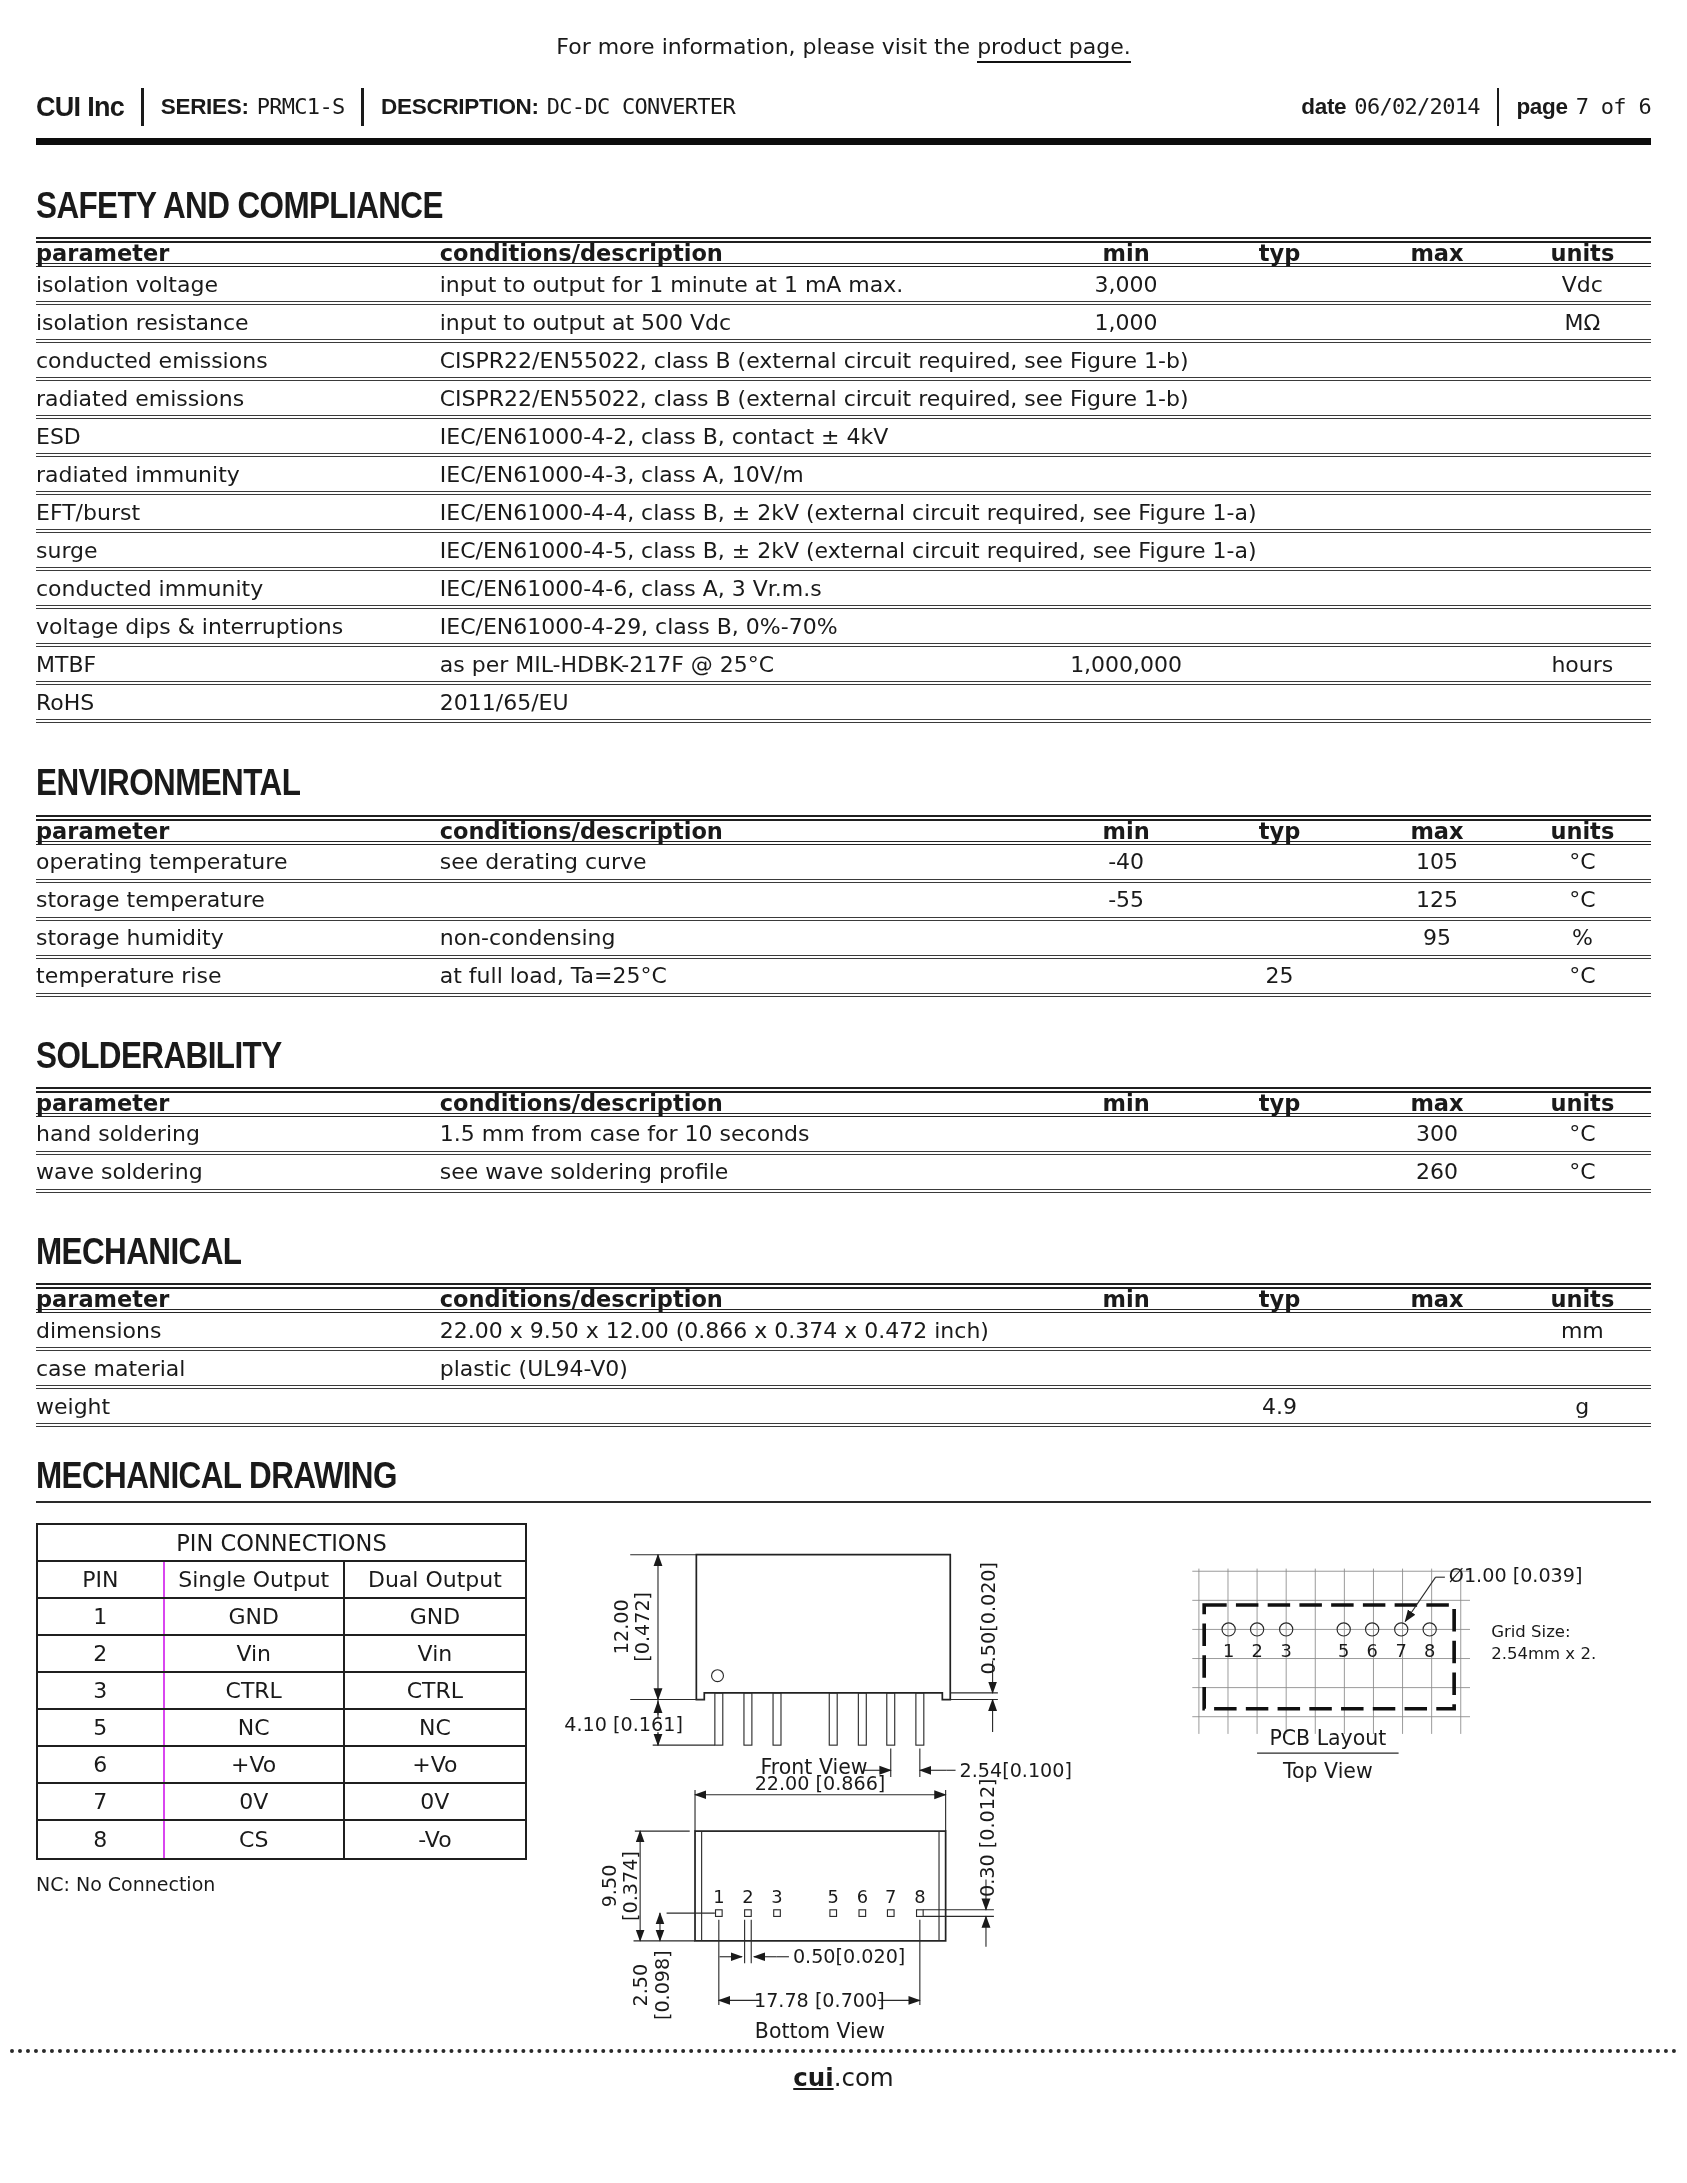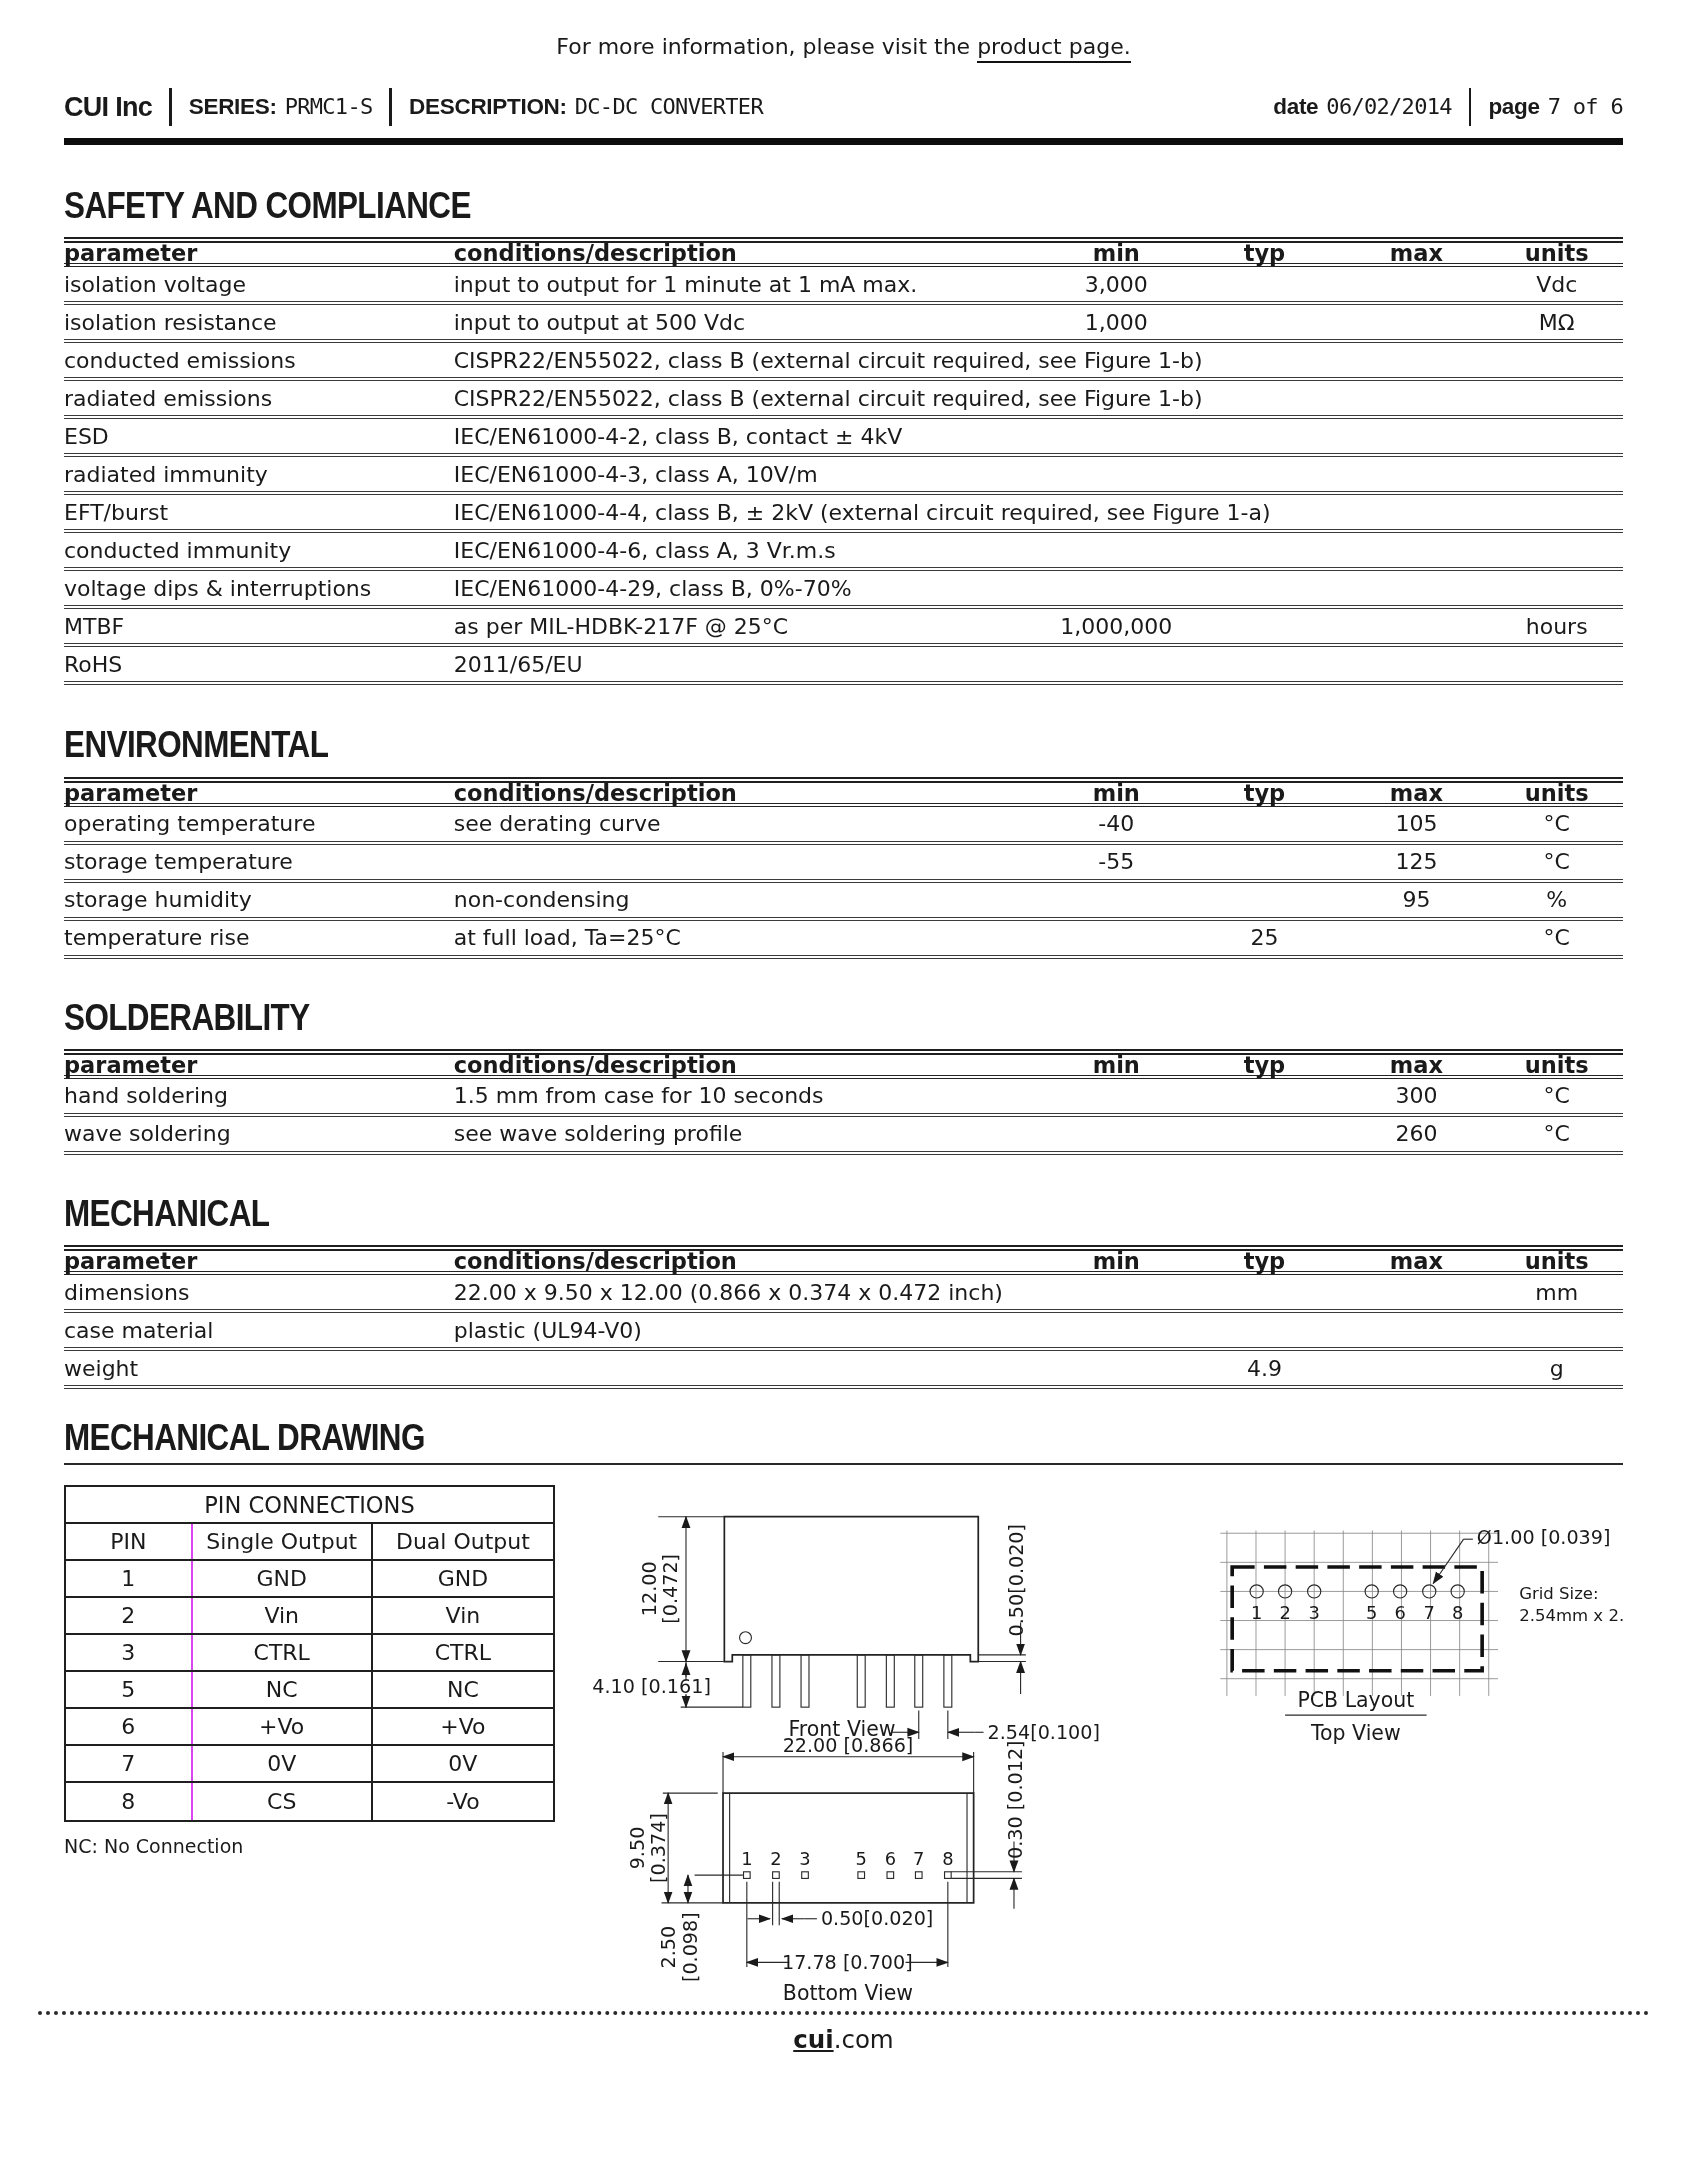--- a/index.html
+++ b/index.html
@@ -1,19 +1,19 @@
 <!DOCTYPE html>
 <html style="font-size:10.6px"><head>
 <meta charset="utf-8">
 <style>
   * { margin:0; padding:0; box-sizing:border-box; }
   html,body { background:#ffffff; }
   body { width:1687px; height:2183px; position:relative; overflow:hidden;
          font-family:"DejaVu Sans", sans-serif; color:#1a1a1a; }
-  .content { padding:0 64px; }
+  .content { padding:0 36px; }
 
   
   .top-note { text-align:center; margin-top:34px; font-size:22px; }
   .plink { border-bottom:2.6px solid #111; padding-bottom:2px; }
 
   
   .hdr { display:flex; justify-content:space-between; align-items:center; margin-top:29px; }
   .hgroup { display:flex; align-items:center; gap:17px; }
   .brand { font-family:"Liberation Sans", sans-serif; font-weight:bold; font-size:27px; letter-spacing:-0.7px; }
   .hlabel { font-family:"Liberation Sans", sans-serif; font-weight:bold; font-size:22.5px; letter-spacing:-0.3px; }
@@ -171,20 +171,28 @@
 
           <div class="srow">
             <span class="c-param">EFT/burst</span>
             <span class="c-cond">IEC/EN61000-4-4, class B, ± 2kV (external circuit required, see Figure 1-a)</span>
             <span class="c-min"></span>
             <span class="c-typ"></span>
             <span class="c-max"></span>
             <span class="c-units"></span>
           </div>
 
+          <div class="srow">
+            <span class="c-param">surge</span>
+            <span class="c-cond">IEC/EN61000-4-5, class B, ± 2kV (external circuit required, see Figure 1-a)</span>
+            <span class="c-min"></span>
+            <span class="c-typ"></span>
+            <span class="c-max"></span>
+            <span class="c-units"></span>
+          </div>
 
           <div class="srow">
             <span class="c-param">conducted immunity</span>
             <span class="c-cond">IEC/EN61000-4-6, class A, 3 Vr.m.s</span>
             <span class="c-min"></span>
             <span class="c-typ"></span>
             <span class="c-max"></span>
             <span class="c-units"></span>
           </div>
 

